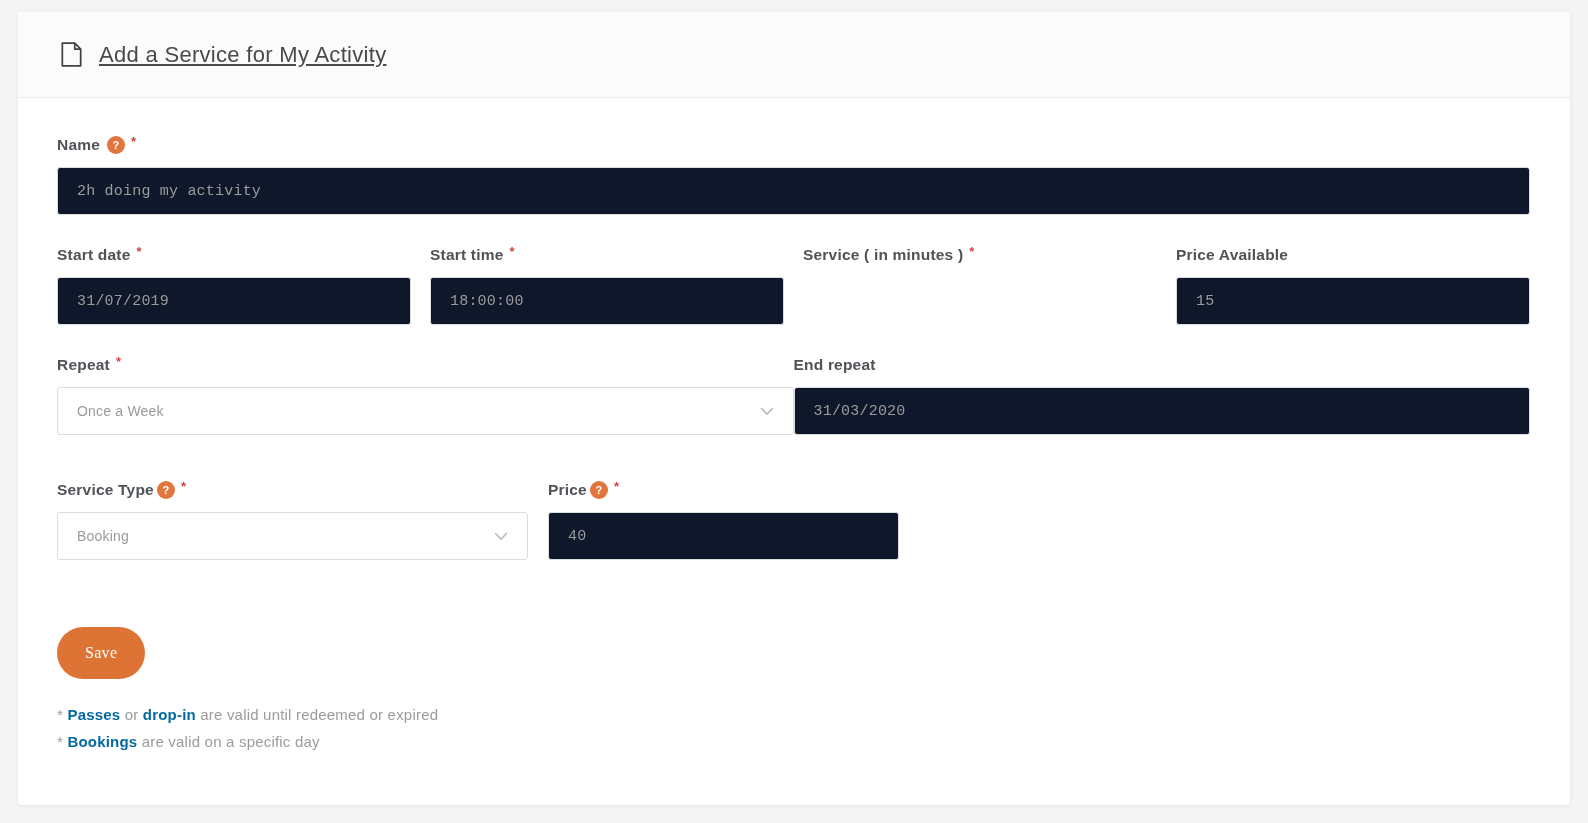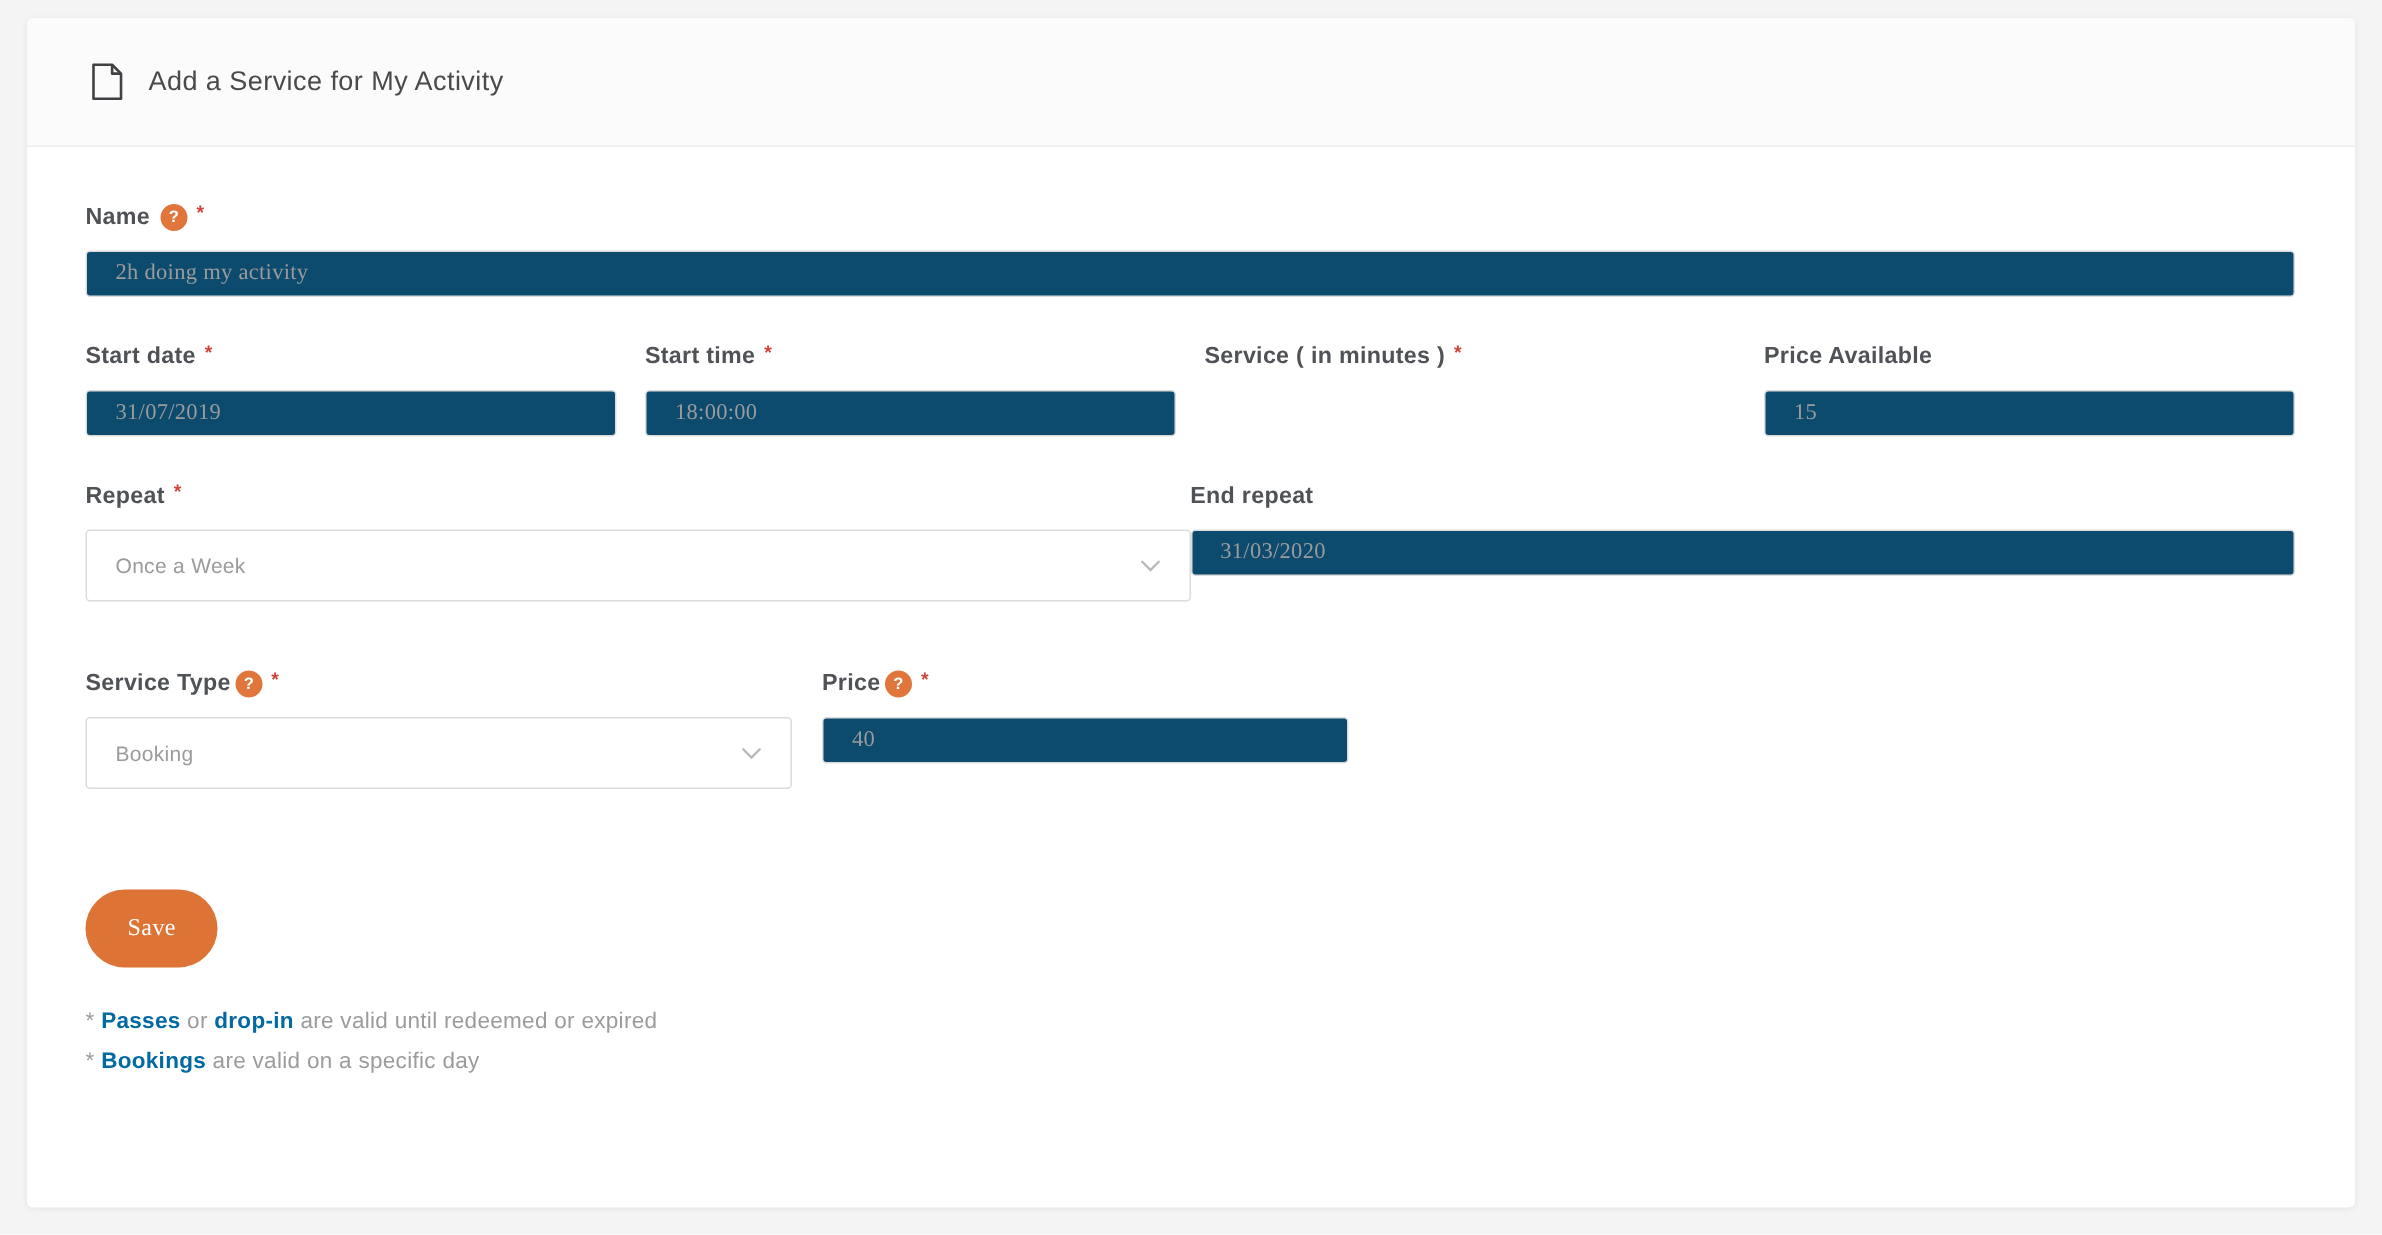--- a/index.html
+++ b/index.html
@@ -20,23 +20,24 @@
   .card-header {
     height: 86px;
     background: #fbfbfb;
     border-bottom: 1px solid #ececec;
     display: flex;
     align-items: center;
     padding: 0 42px;
   }
   .doc-icon { display: inline-flex; margin-right: 16px; }
   .card-title {
-    font-size: 18px;
+    font-size: 22px;
     color: #4a4a4a;
     letter-spacing: 0.3px;
+    text-decoration: underline;
   }
   .card-body {
     padding: 38px 40px 0 39px;
     background: #ffffff;
   }
   .field-label {
     font-size: 15.5px;
     font-weight: 700;
     color: #4f5256;
     margin-bottom: 13px;
@@ -60,28 +61,28 @@
   .req {
     color: #d0443b;
     font-size: 13px;
     margin-left: 6px;
     position: relative;
     top: -4px;
     font-weight: 700;
   }
   .text-input {
     width: 100%;
-    height: 31px;
+    height: 48px;
     border: 1px solid #dcdcdc;
     border-radius: 3px;
     padding: 0 19px;
     font-size: 15px;
     color: #9b9b9b;
-    font-family: Liberation Serif, serif;
-    background: #0c4a6e;
+    font-family: Liberation Mono, monospace;
+    background: #0f172a;
     outline: none;
     letter-spacing: 0.2px;
   }
   .select-box {
     width: 100%;
     height: 48px;
     border: 1px solid #dcdcdc;
     border-radius: 3px;
     padding: 0 19px;
     font-size: 14px;

